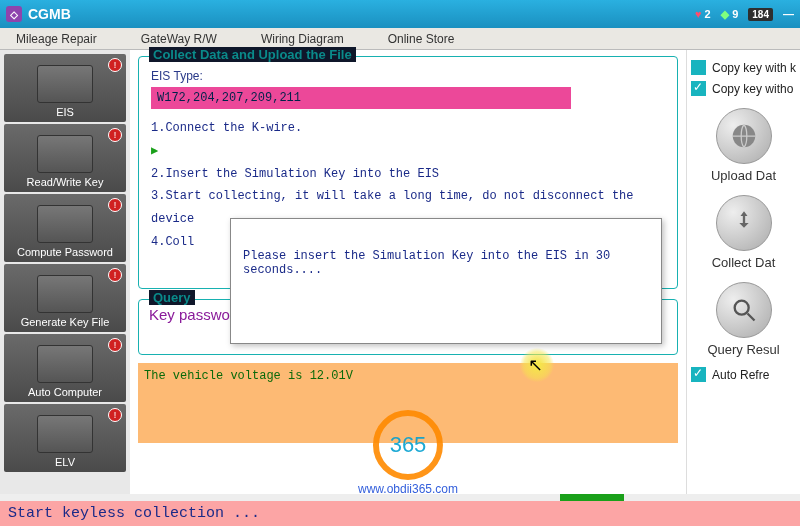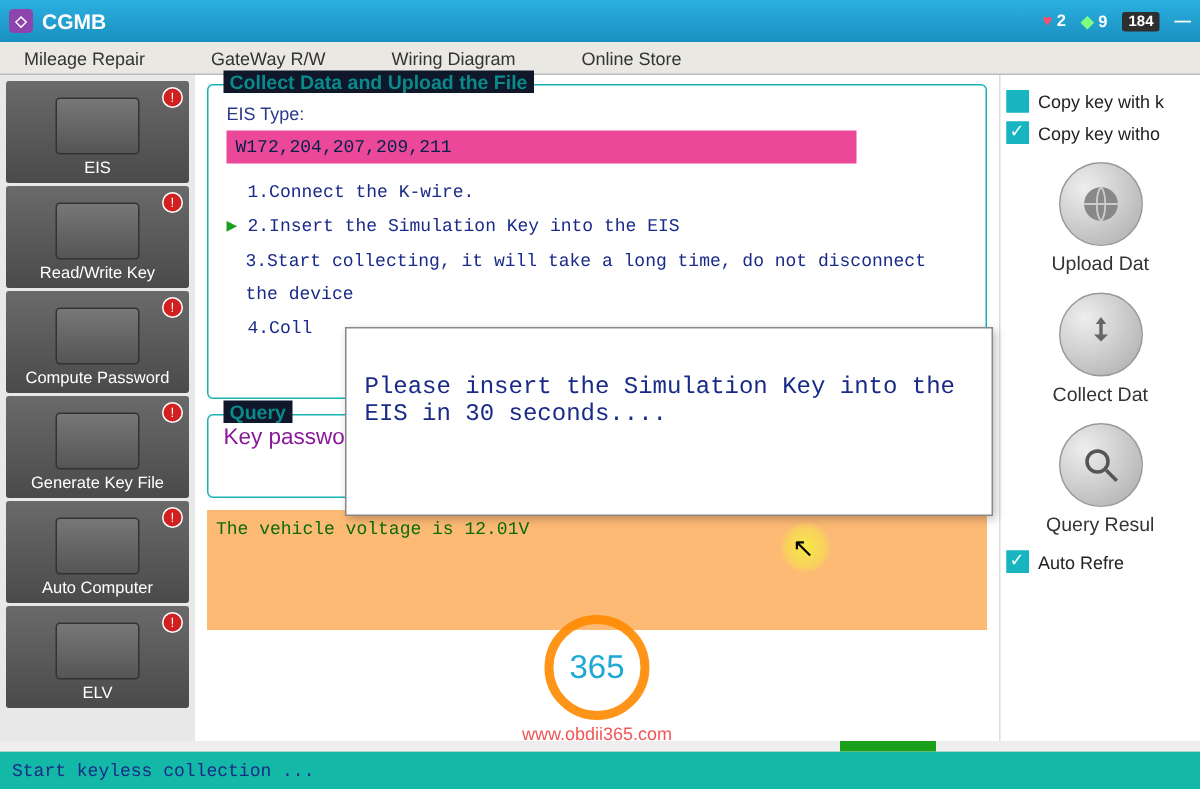--- a/index.html
+++ b/index.html
@@ -126,21 +126,21 @@
     font-size: 12px;
     width: 420px;
   }
   .steps {
     margin-top: 8px;
     font-family: "Courier New", monospace;
     font-size: 12px;
     color: #1a2a88;
     line-height: 1.9;
   }
-  .steps .row { display:flex; }
+  .steps .row { display:flex;flex-direction:column; }
   .steps .arrow { width:14px; color:#1aa01a; font-weight:bold;}
   .fieldset.query {
     margin-top: 10px;
     padding: 6px 10px 6px 10px;
     height:56px;
   }
   .key-password-label {
     color: #8a1a9a;
     font-size: 15px;
   }
@@ -177,23 +177,23 @@
     opacity:0.9;
   }
   .watermark .circ {
     width:70px; height:70px;
     border:6px solid #ff8a00;
     border-radius:50%;
     display:flex; align-items:center; justify-content:center;
     color:#05a0d0; font-weight:normal; font-size:22px;
     margin:auto;
   }
-  .watermark .url { color:#ef4444; font-size:12px; margin-top:2px;}
+  .watermark .url { color:#1d4ed8; font-size:12px; margin-top:2px;}
   .rightpanel {
-    width: 134px;
+    width: 114px;
     background: #fff;
     border-left:1px solid #ddd;
     padding: 10px 4px;
     display:flex; flex-direction:column; gap:6px;
     overflow:hidden;
   }
   .check-row { display:flex; align-items:center; gap:6px; font-size:12px; color:#222; white-space:nowrap;}
   .chk { width:15px; height:15px; border:1px solid #18b4bf; background:#18b4bf; position:relative; flex:none;}
   .chk::after { content:"✓"; color:#fff; font-size:12px; position:absolute; top:-2px; left:1px;}
   .chk.empty::after{content:"";}
@@ -206,47 +206,47 @@
     width:56px; height:56px;
     border-radius:50%;
     background: radial-gradient(circle at 30% 30%, #eee, #aaa);
     border:1px solid #999;
     display:flex; align-items:center; justify-content:center;
     color:#555;
   }
   .right-btn .rb-label { margin-top:4px; font-size:13px; color:#333; white-space:nowrap;}
   .bottombar {
     height:26px;
-    background:#14b8a6;
+    background:#fca5a5;
     border-top:1px solid #bbb;
     display:flex; align-items:center;
     padding:0 8px;
     font-family:"Courier New",monospace;
-    font-size:12px;
+    font-size:15px;
     color:#1a2a88;
     position:relative;
   }
   .bottombar .prog-track {
     position:absolute; top:-7px; left:0; right:0;
     height:7px; background:#eee;
   }
   .bottombar .prog-fill {
     position:absolute; height:100%;
     background:#1aa01a;
   }
   .popup {
     position:absolute;
     left: 230px; top: 218px;
     width: 432px; height: 126px;
     background:#fff;
     border:1px solid #888;
     box-shadow: 2px 2px 6px rgba(0,0,0,0.25);
     padding: 30px 12px;
     font-family:"Courier New",monospace;
-    font-size:16px;
+    font-size:12px;
     color:#1a2a88;
     z-index:50;
   }
   .cursor {
     position:absolute;
     left: 528px; top: 354px;
     z-index:60;
   }
   .cursor-spot {
     width:34px; height:34px; border-radius:50%;

